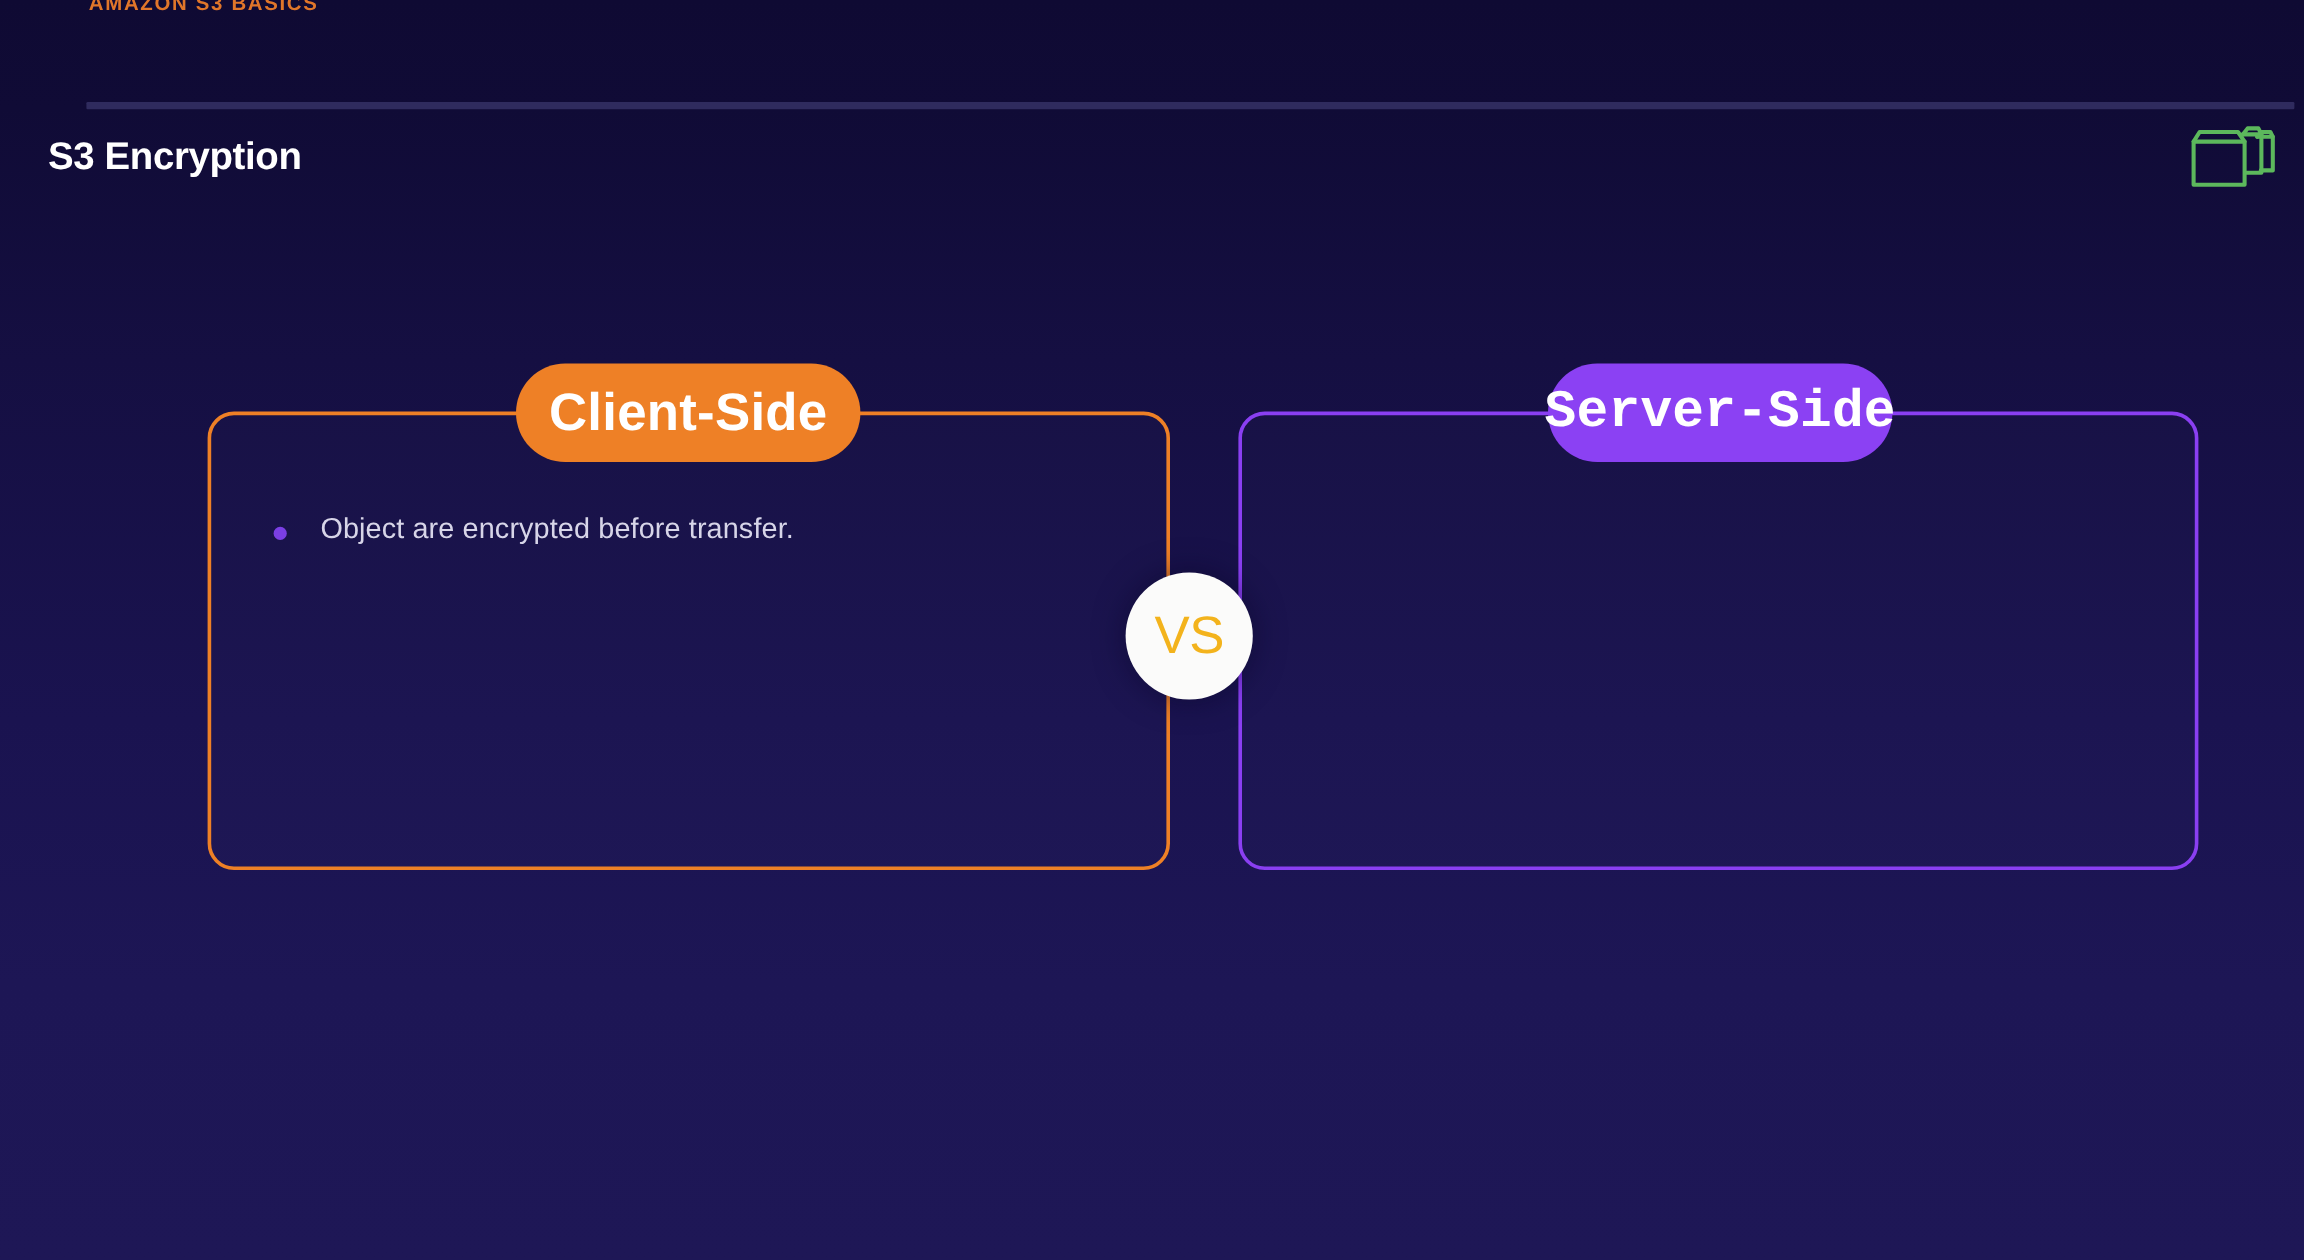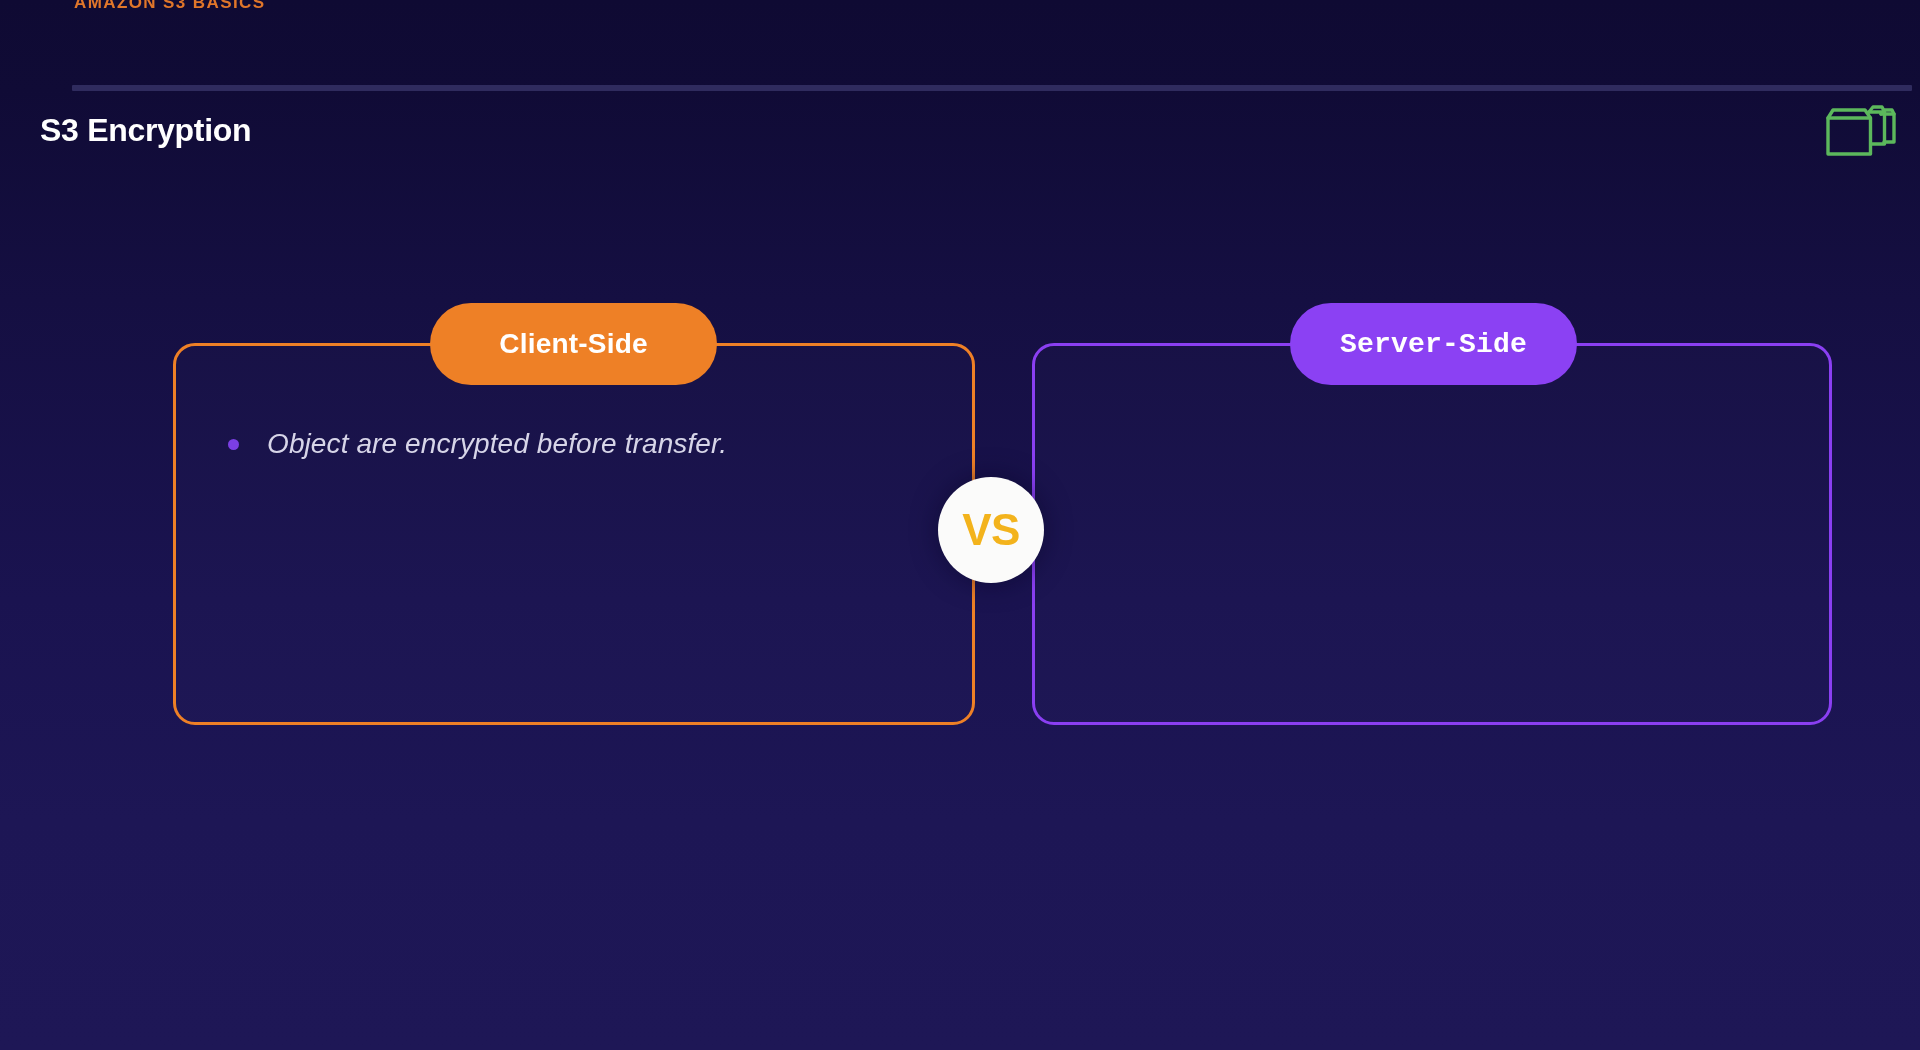--- a/index.html
+++ b/index.html
@@ -115,21 +115,21 @@
   }
 
   .pill {
     position: absolute;
     top: 303px;
     height: 82px;
     border-radius: 41px;
     display: flex;
     align-items: center;
     justify-content: center;
-    font-size: 28px;
+    font-size: 44px;
     font-weight: bold;
     color: #ffffff;
     letter-spacing: 0.2px;
     white-space: nowrap;
   }
   #pill-client {
     left: 430px;
     width: 287px;
     background: #ee8026;
   }
@@ -164,40 +164,39 @@
   .bullet-dot {
     flex: 0 0 auto;
     width: 11px;
     height: 11px;
     border-radius: 50%;
     background: #7b3fe4;
     margin-top: 14px;
     margin-right: 28px;
   }
   .bullet-text {
-    font-size: 28px;
+    font-size: 24px;
     color: #d7d5e8;
     line-height: 1.35;
     letter-spacing: 0.1px;
-    font-style: italic;
   }
 
   #vs-badge {
     position: absolute;
     left: 938px;
     top: 477px;
     width: 106px;
     height: 106px;
     border-radius: 50%;
     background: #fbfbfa;
     display: flex;
     align-items: center;
     justify-content: center;
     font-size: 44px;
-    font-weight: bold;
+    font-weight: normal;
     color: #f3b31c;
     letter-spacing: -0.5px;
     box-shadow: 0 0 26px rgba(10,6,40,0.55);
     z-index: 5;
   }
 </style>
 </head>
 <body>
 
 <div id="slide">

